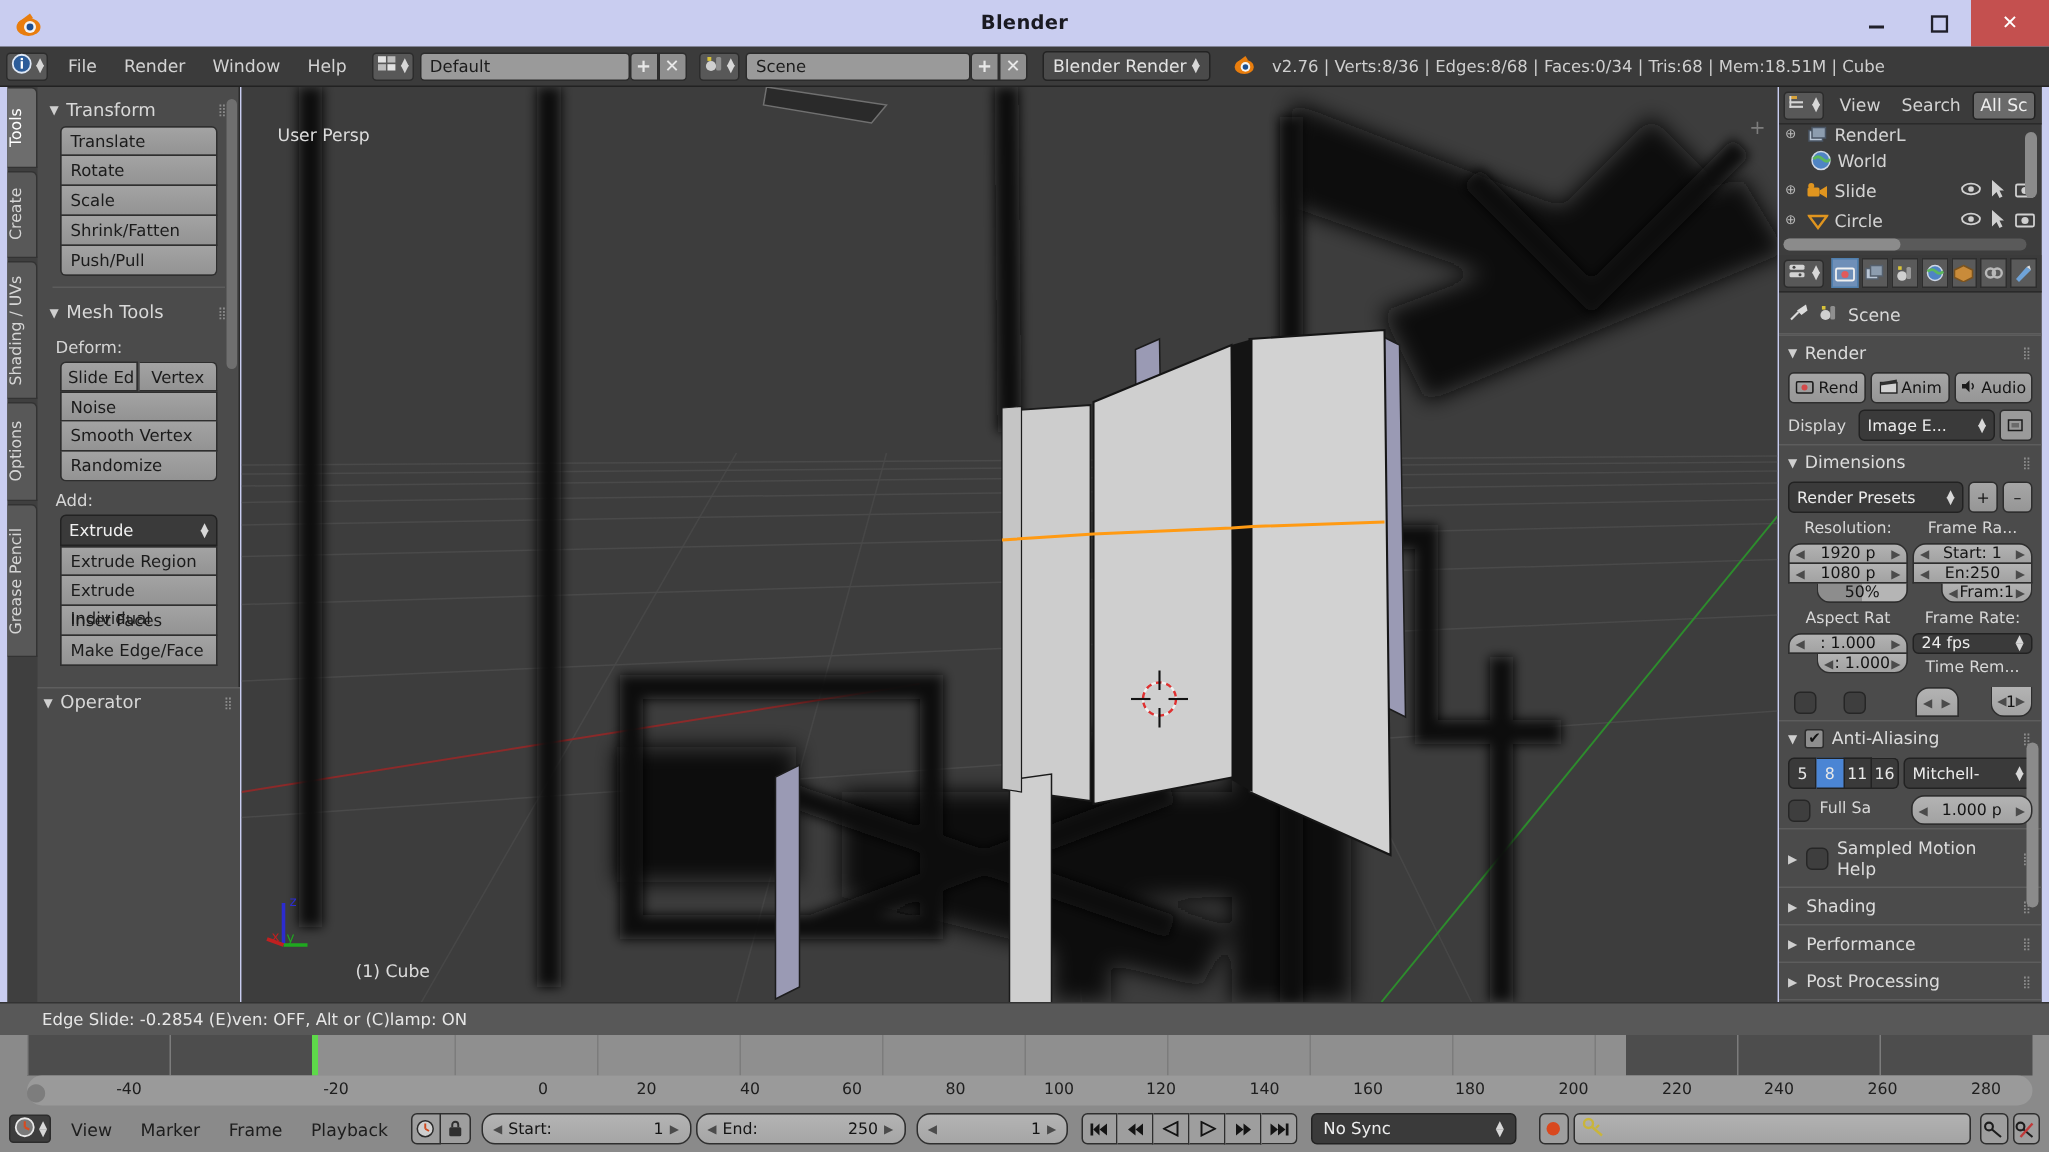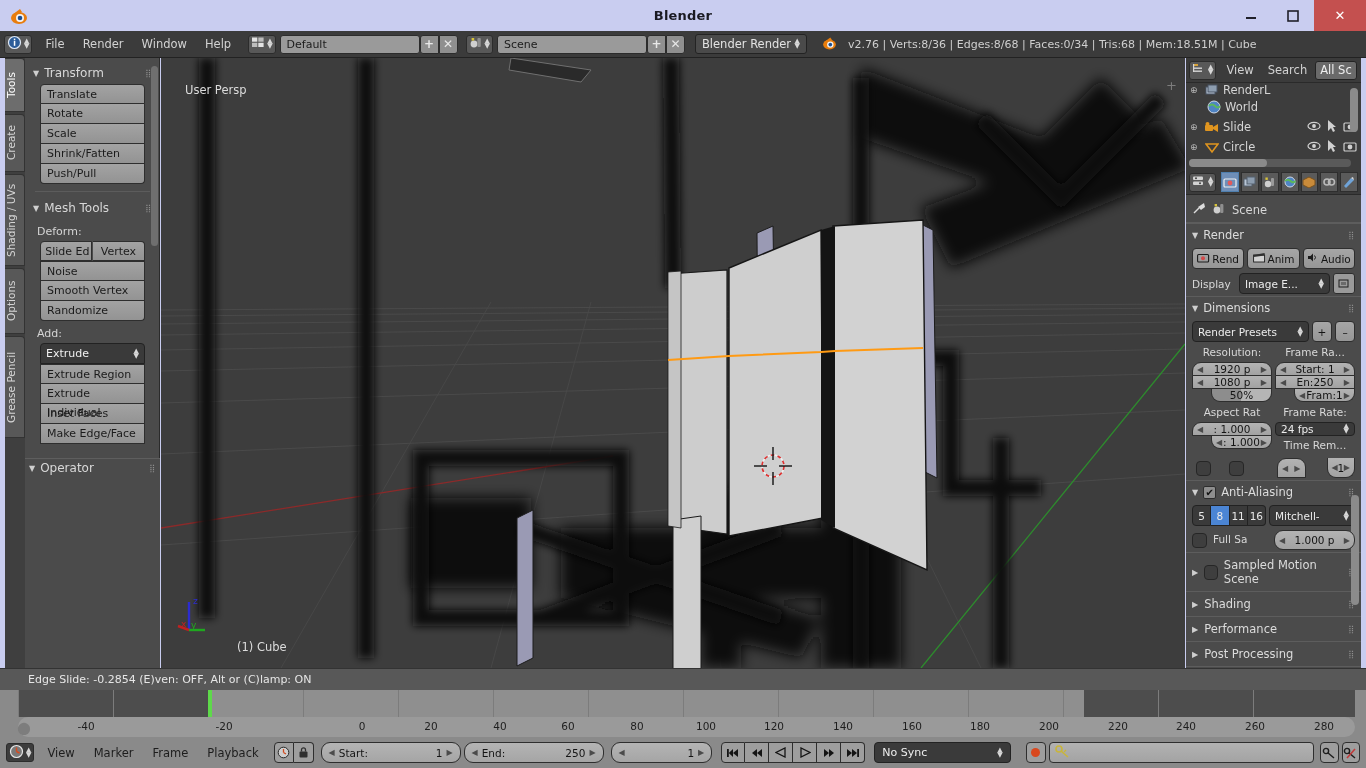--- a/index.html
+++ b/index.html
@@ -934,21 +934,21 @@
             <div class="pfield">
               <span class="lt">◀</span>
               <span>1.000 p</span>
               <span class="gt">▶</span>
             </div>
           </div>
 
           <div class="closed-sect">
             <span class="tri">▶</span>
             <span class="radio-circle"></span>
-            <span>Sampled Motion Scene</span>
+            <span>Sampled Motion Help</span>
             <span class="grip">⣿</span>
           </div>
           <div class="closed-sect">
             <span class="tri">▶</span>
             <span>Shading</span>
             <span class="grip">⣿</span>
           </div>
           <div class="closed-sect">
             <span class="tri">▶</span>
             <span>Performance</span>

